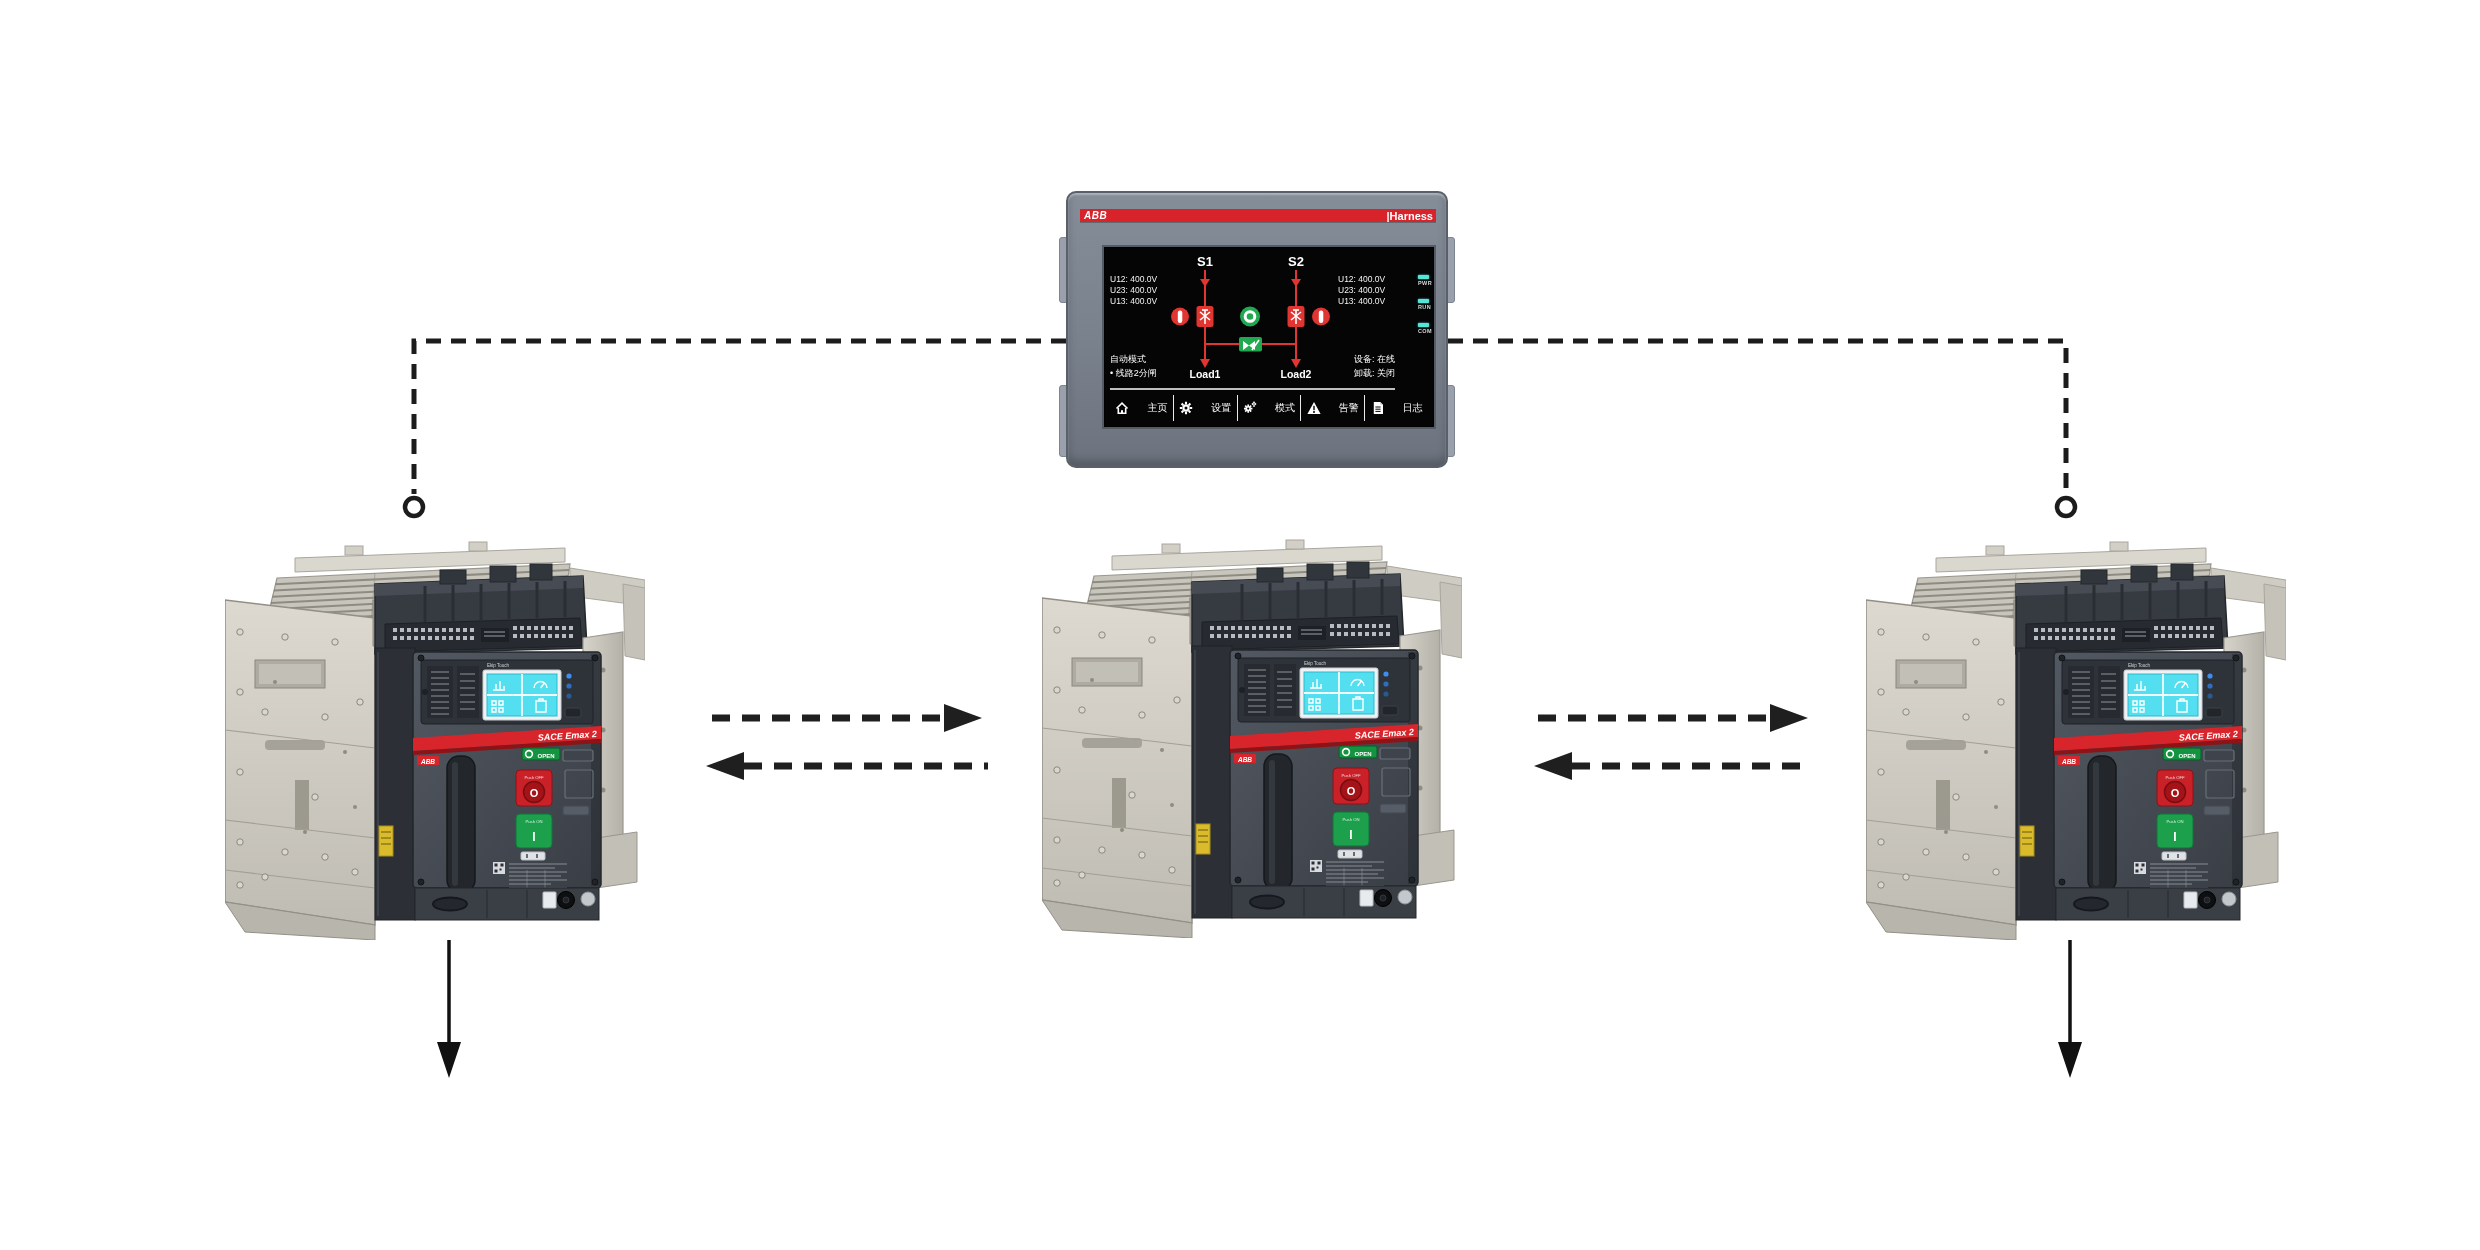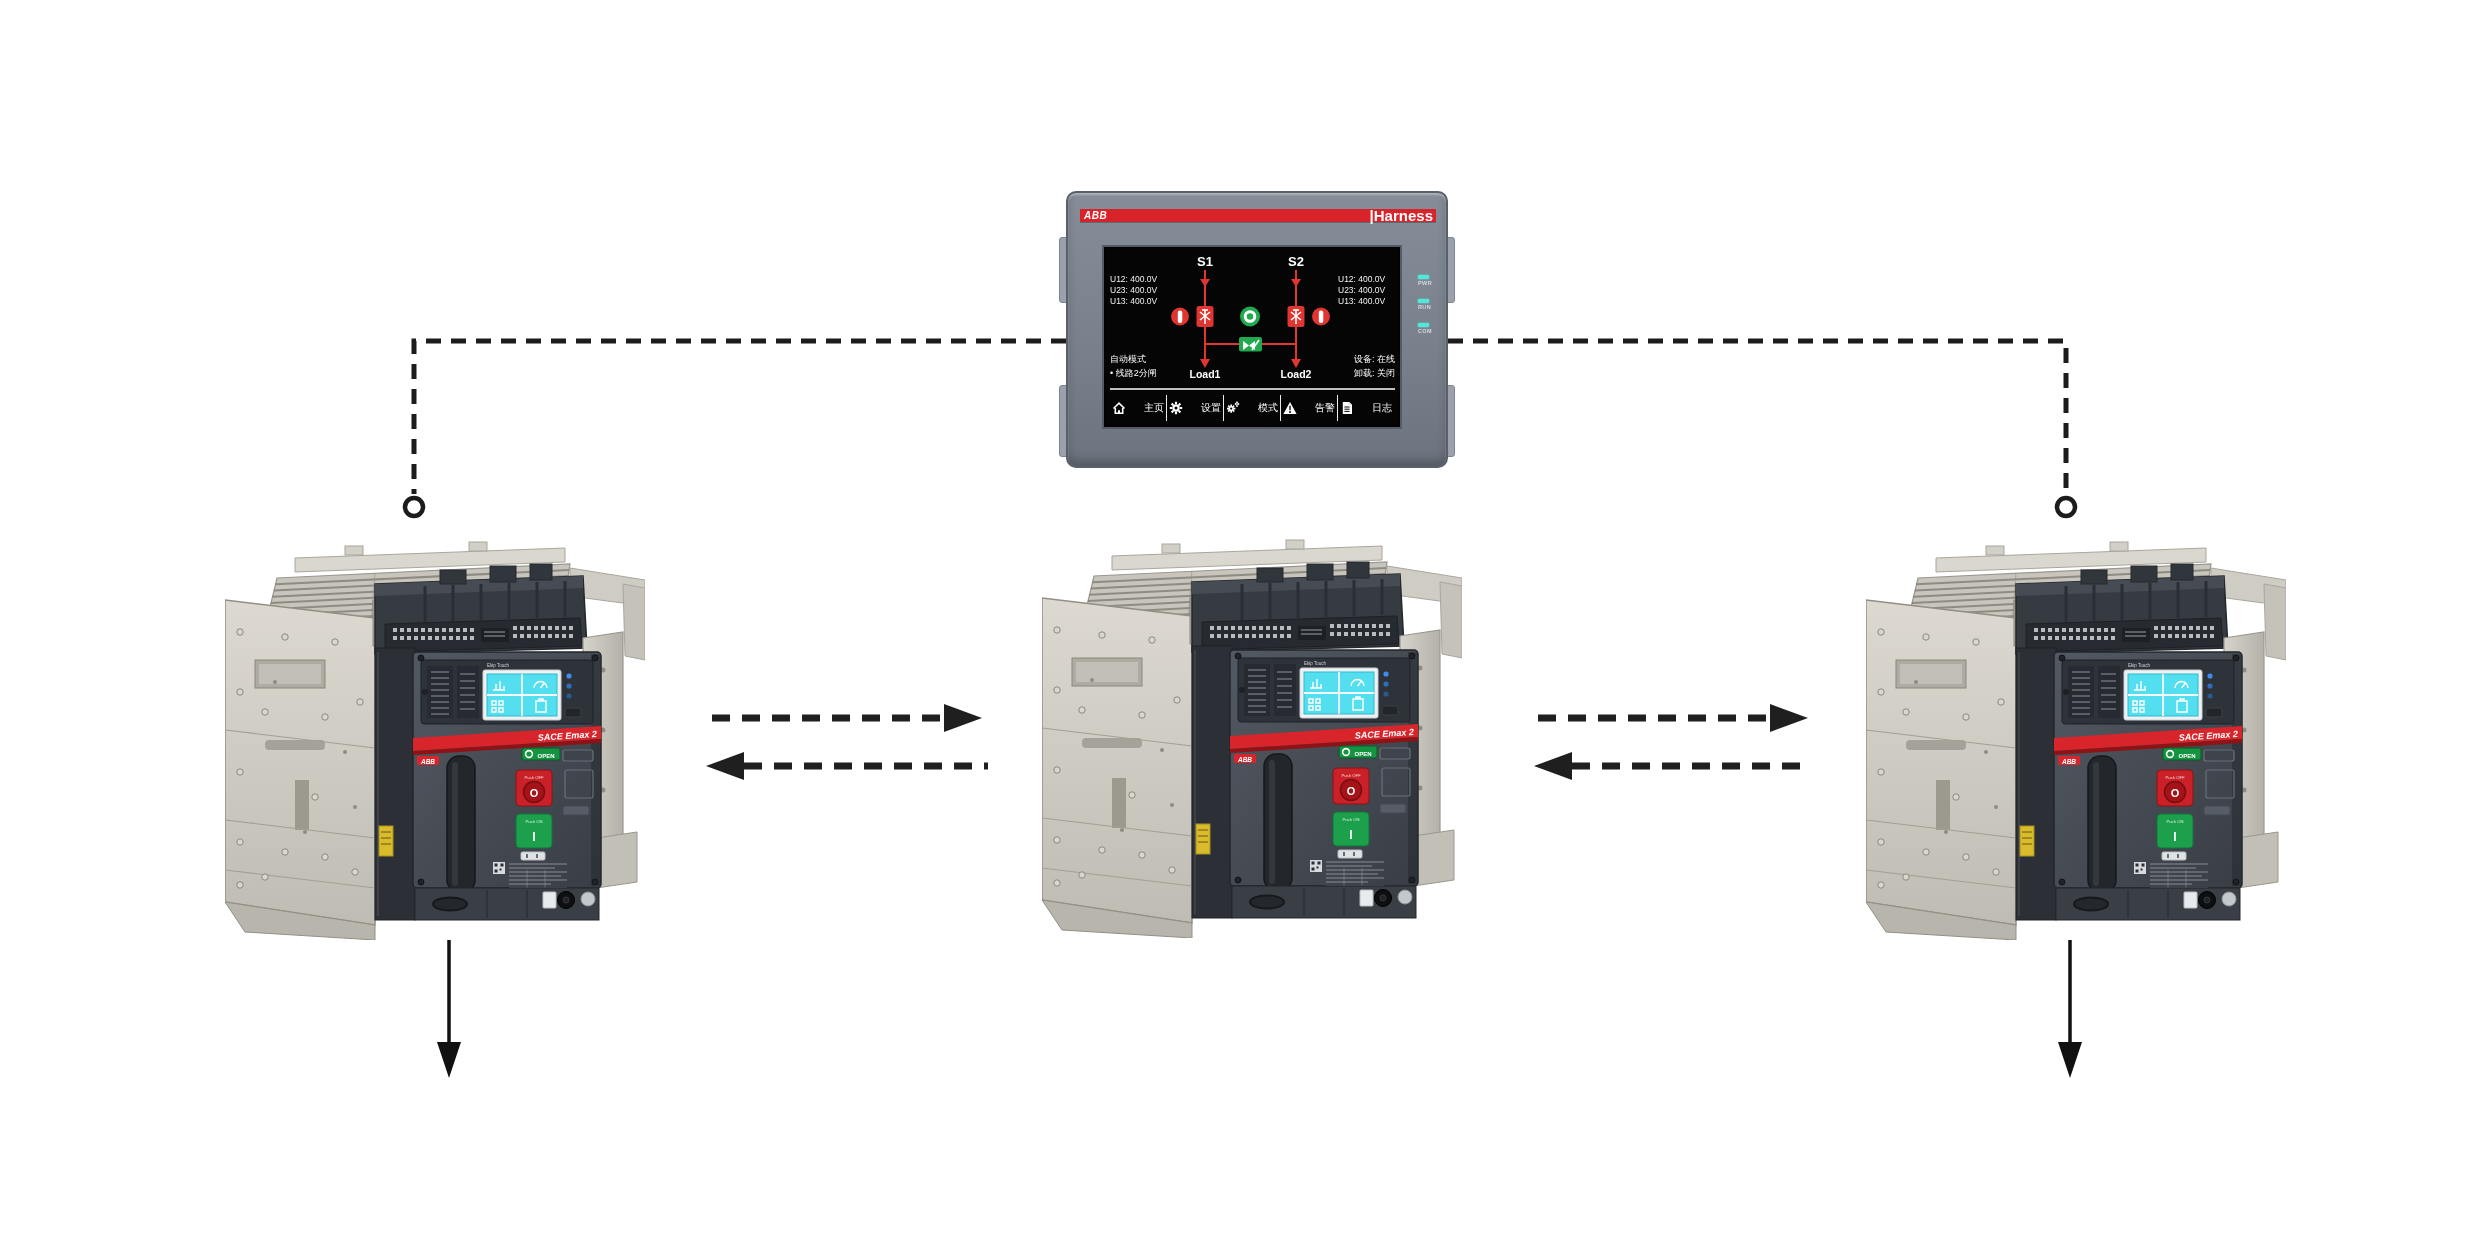--- a/index.html
+++ b/index.html
@@ -22,22 +22,22 @@
   .hmi .tab.tl{left:-7px;top:46px;height:64px;}
   .hmi .tab.bl{left:-7px;top:194px;height:70px;}
   .hmi .tab.tr{right:-7px;top:46px;height:64px;}
   .hmi .tab.br{right:-7px;top:194px;height:70px;}
   .bezel{position:absolute;inset:0;border-radius:10px;border:2px solid #59606a;
          background:linear-gradient(180deg,#858d98 0%,#79818d 55%,#6c737e 100%);
          box-shadow:inset 0 2px 2px rgba(255,255,255,.35), inset 0 -6px 8px rgba(0,0,0,.22);}
   .brandbar{position:absolute;left:14px;right:12px;top:18px;height:13px;background:#d8232a;
             display:flex;align-items:center;box-shadow:0 1px 0 rgba(0,0,0,.25);}
   .brandbar .abb{color:#fff;font-weight:bold;font-style:italic;font-size:10px;letter-spacing:.5px;margin-left:4px;}
-  .brandbar .model{color:#fff;font-size:15px;font-weight:bold;margin-left:auto;margin-right:3px;}
-  .screen{position:absolute;left:36px;top:54px;width:300px;height:184px;box-sizing:border-box;
+  .brandbar .model{color:#fff;font-size:11px;font-weight:bold;margin-left:auto;margin-right:3px;}
+  .screen{position:absolute;left:36px;top:54px;width:334px;height:184px;box-sizing:border-box;
           background:#050505;border:2px solid #555c66;box-shadow:inset 0 0 0 1px rgba(0,0,0,.6);}
   .mimic{position:absolute;left:0;top:2px;}
   .navbar{position:absolute;left:6px;right:6px;bottom:1px;height:36px;display:flex;align-items:center;}
   .nav-item{flex:1;display:flex;align-items:center;justify-content:center;gap:18px;color:#fff;
             font-size:10px;white-space:nowrap;}
   .nav-div{width:1px;height:26px;background:#e8eaec;}
   .leds{position:absolute;left:352px;top:84px;width:28px;}
   .led{margin-bottom:13px;text-align:left;}
   .led .bar{width:11px;height:3.5px;border-radius:1px;background:#55e6da;box-shadow:0 0 2px #55e6da;}
   .led .lbl{font-size:5.5px;font-weight:bold;color:#d4d9df;letter-spacing:.4px;margin-top:1.5px;}

